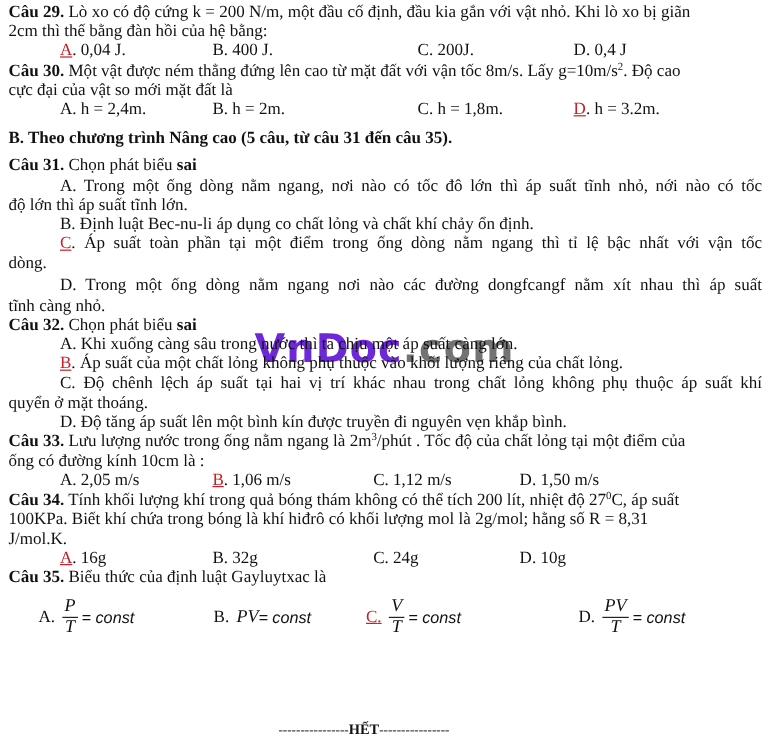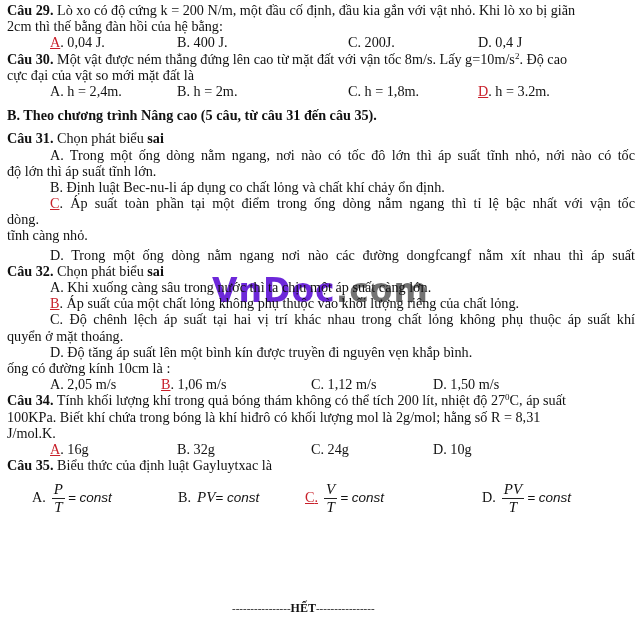--- a/index.html
+++ b/index.html
@@ -62,34 +62,35 @@
   </div>
 
   <div class="section">B. Theo chương trình Nâng cao (5 câu, từ câu 31 đến câu 35).</div>
 
   <div class="line"><b>Câu 31.</b><span> Chọn phát biểu </span><b>sai</b></div>
   <div class="line just indent">A. Trong một ống dòng nằm ngang, nơi nào có tốc đô lớn thì áp suất tĩnh nhỏ, nới nào có tốc</div>
   <div class="line">độ lớn thì áp suất tĩnh lớn.</div>
   <div class="line indent">B. Định luật Bec-nu-li áp dụng co chất lỏng và chất khí chảy ổn định.</div>
   <div class="line just indent"><span class="ans">C</span><span>. Áp suất toàn phần tại một điểm trong ống dòng nằm ngang thì tỉ lệ bậc nhất với vận tốc</span></div>
   <div class="line">dòng.</div>
+  <div class="line just indent" style="margin-top:3px">D. Trong một ống dòng nằm ngang nơi nào các đường dongfcangf nằm xít nhau thì áp suất</div>
   <div class="line">tĩnh càng nhỏ.</div>
-  <div class="line just indent" style="margin-top:3px">D. Trong một ống dòng nằm ngang nơi nào các đường dongfcangf nằm xít nhau thì áp suất</div>
 
   <div class="line"><b>Câu 32.</b><span> Chọn phát biểu </span><b>sai</b></div>
   <div class="line indent">A. Khi xuống càng sâu trong nước thì ta chịu một áp suất càng lớn.</div>
   <div class="line indent"><span class="ans">B</span><span>. Áp suất của một chất lỏng không phụ thuộc vào khối lượng riêng của chất lỏng.</span></div>
   <div class="line just indent">C. Độ chênh lệch áp suất tại hai vị trí khác nhau trong chất lỏng không phụ thuộc áp suất khí</div>
   <div class="line">quyển ở mặt thoáng.</div>
   <div class="line indent">D. Độ tăng áp suất lên một bình kín được truyền đi nguyên vẹn khắp bình.</div>
 
+  <div class="line"><b>Câu 33.</b><span>  Lưu lượng nước trong ống nằm ngang là 2m</span><sup>3</sup><span>/phút . Tốc độ của chất lỏng tại một điểm của</span></div>
   <div class="line">ống có đường kính 10cm là :</div>
   <div class="opts">
     <span class="opt" style="left:43px"><span>A</span><span>. 2,05 m/s</span></span>
-    <span class="opt" style="left:154px"><span class="ans">B</span><span>. 1,06 m/s</span></span>
+    <span class="opt" style="left:170px"><span class="ans">B</span><span>. 1,06 m/s</span></span>
     <span class="opt" style="left:304px"><span>C</span><span>. 1,12 m/s</span></span>
     <span class="opt" style="left:426px"><span>D</span><span>. 1,50 m/s</span></span>
   </div>
 
   <div class="line"><b>Câu 34.</b><span> Tính khối lượng khí trong quả bóng thám không có thể tích 200 lít, nhiệt độ 27</span><sup>0</sup><span>C, áp suất</span></div>
   <div class="line">100KPa. Biết khí chứa trong bóng là khí hiđrô có khối lượng mol là 2g/mol; hằng số R = 8,31</div>
   <div class="line">J/mol.K.</div>
   <div class="opts">
     <span class="opt" style="left:43px"><span class="ans">A</span><span>. 16g</span></span>
     <span class="opt" style="left:170px"><span>B</span><span>. 32g</span></span>

